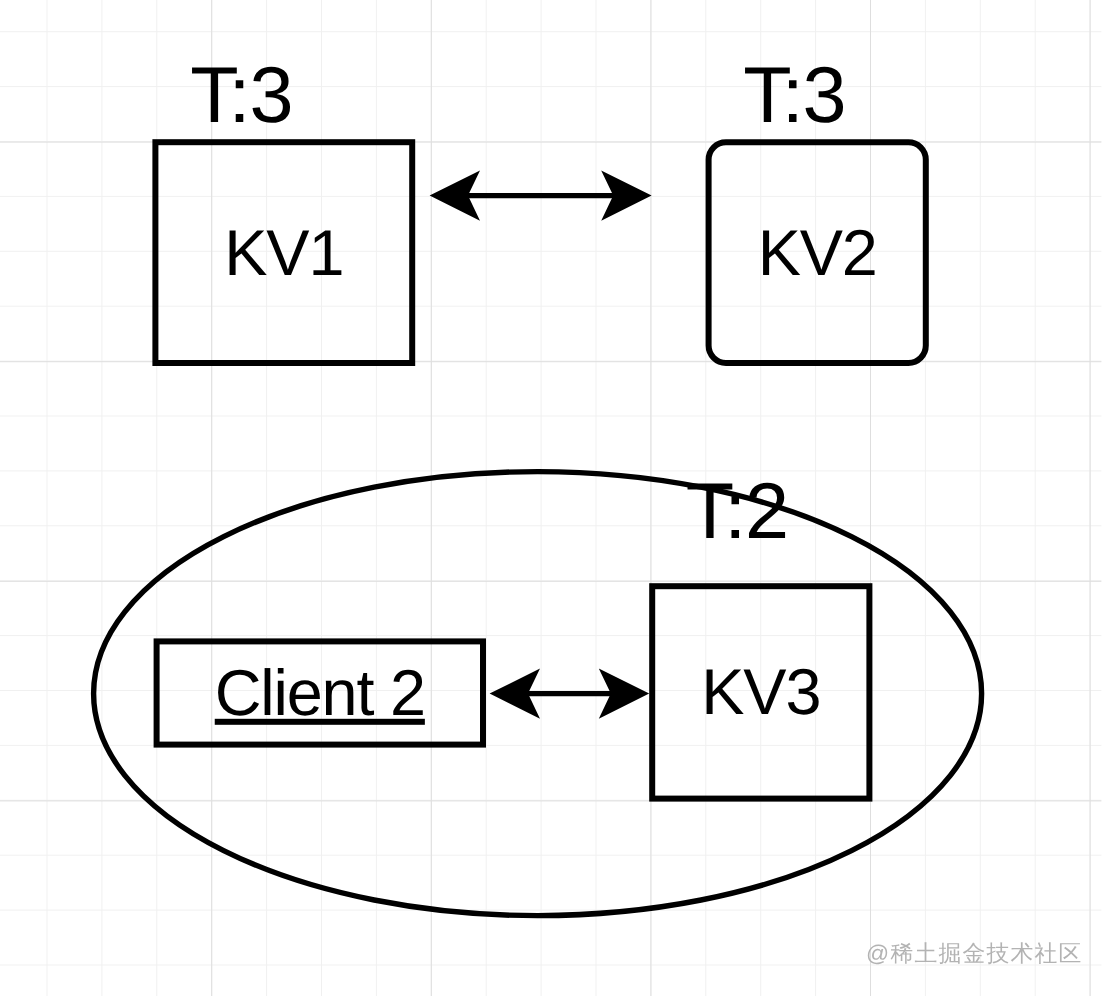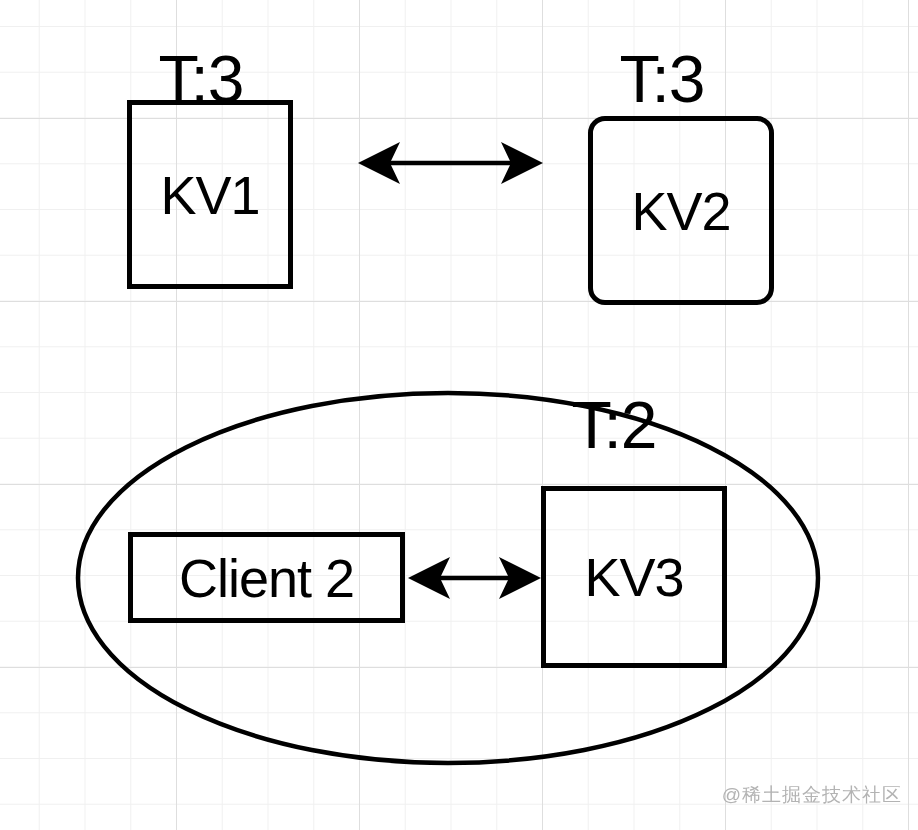--- a/index.html
+++ b/index.html
@@ -37,23 +37,23 @@
     display: flex;
     align-items: center;
     justify-content: center;
   }
   .node-label {
     font-size: 54px;
     letter-spacing: -1px;
     color: #000000;
     white-space: nowrap;
   }
-  .node-kv1 { left: 127px; top: 100px; width: 166px; height: 189px; }
+  .node-kv1 { left: 127px; top: 116px; width: 219px; height: 189px; }
   .node-kv2 { left: 588px; top: 116px; width: 186px; height: 189px; border-radius: 17px; }
-  .node-client2 { left: 128px; top: 532px; width: 277px; height: 91px; }
+  .node-client2 { left: 128px; top: 532px; width: 277px; height: 91px; text-decoration: underline; }
   .node-kv3 { left: 541px; top: 486px; width: 186px; height: 182px; }
   .annotation {
     position: absolute;
     transform: translateX(-50%);
     font-size: 66px;
     letter-spacing: -1px;
     line-height: 1;
     color: #000000;
     white-space: nowrap;
   }

